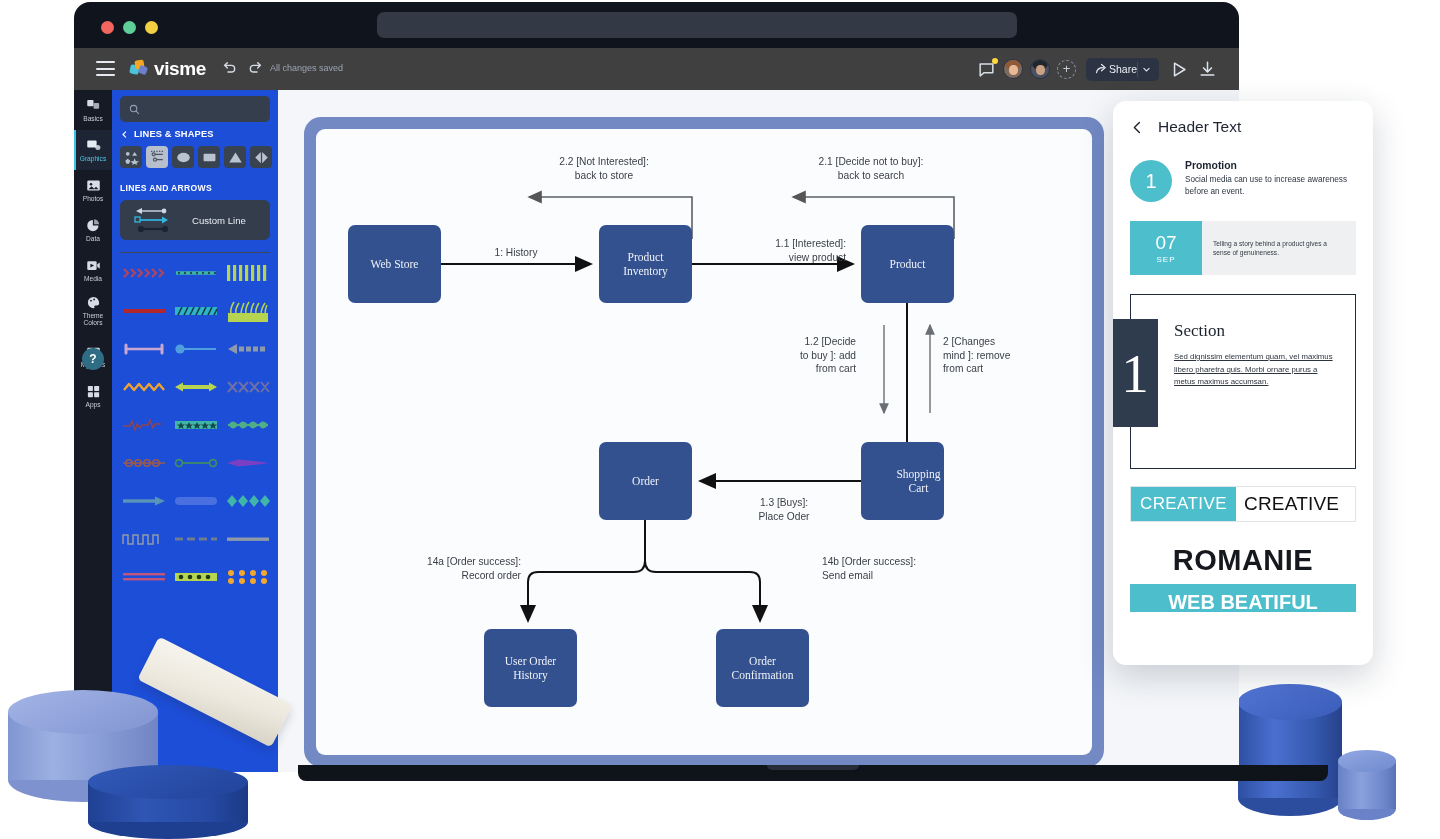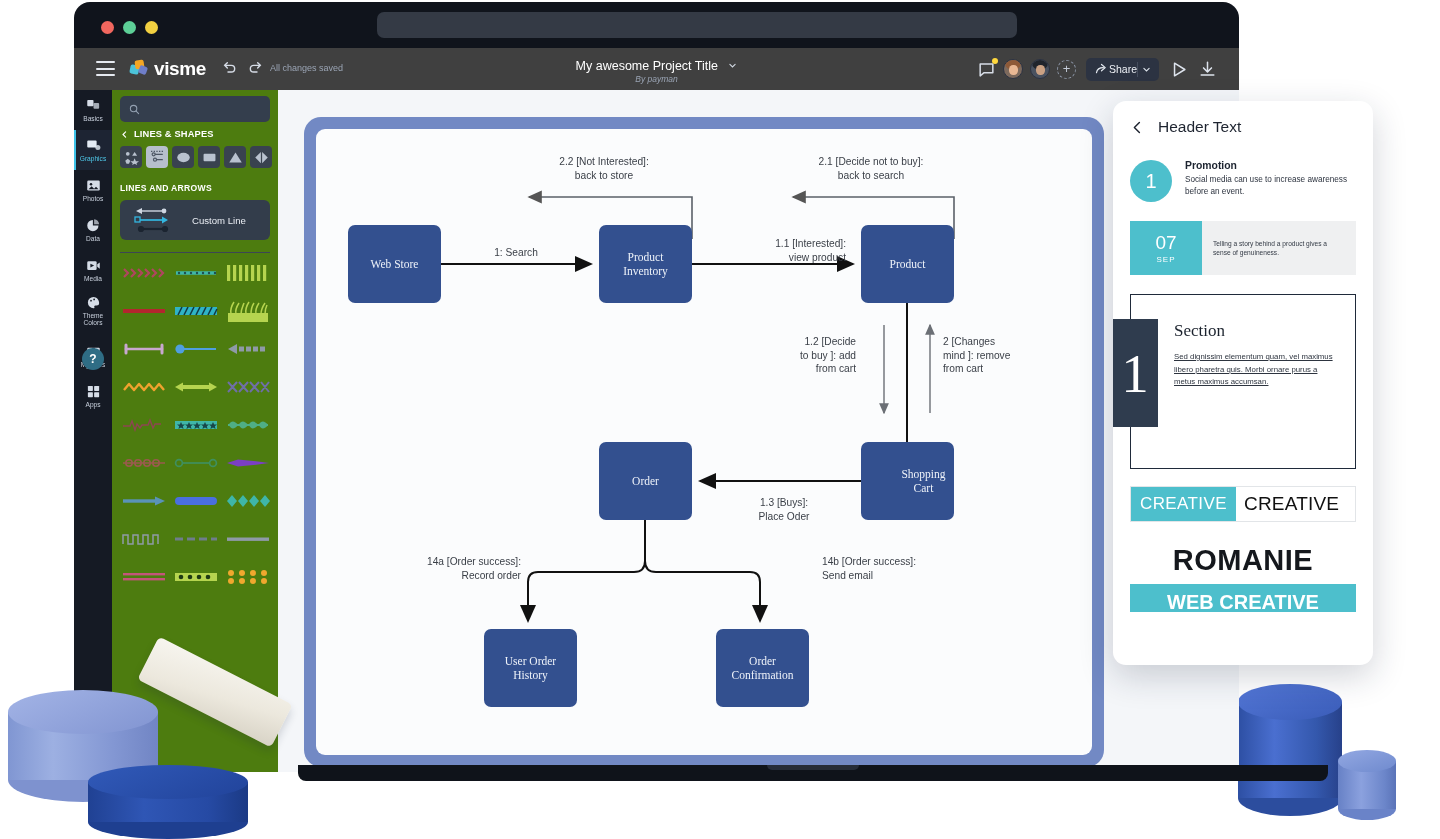--- a/index.html
+++ b/index.html
@@ -82,21 +82,21 @@
     align-items:center; justify-content:center; cursor:pointer; gap:2px; }
   .rail-item.active { background:#1d2433; }
   .rail-item.active::before { content:""; position:absolute; left:0; top:0; bottom:0; width:2px; background:#3dc2e8; }
   .rail-ico { width:17px; height:15px; }
   .rail-lbl { color:#c8d0dc; font-size:6.6px; text-align:center; line-height:7px; }
   .rail-item.active .rail-lbl { color:#4fc9ea; }
   .help-fab { position:absolute; left:8px; top:258px; width:22px; height:22px; border-radius:50%;
     background:#2f6d85; color:#fff; font-size:12px; font-weight:700; text-align:center; line-height:22px; cursor:pointer; }
 
   
-  .panel { position:absolute; left:38px; top:88px; width:166px; bottom:0; background:#4d7c0f; }
+  .panel { position:absolute; left:38px; top:88px; width:166px; bottom:0; background:#1d4ed8; }
   .search-box { position:absolute; left:8px; top:6px; width:150px; height:26px;
     background:#343e4d; border-radius:5px; display:flex; align-items:center; padding:0 9px; gap:6px; cursor:text; }
   .search-ph { color:#93a0b1; font-size:9px; }
   .crumb { position:absolute; left:8px; top:39px; display:flex; align-items:center; gap:5px; cursor:pointer; }
   .crumb-txt { color:#fff; font-size:9.3px; font-weight:700; letter-spacing:0.15px; }
 
   .shape-tabs { position:absolute; left:8px; top:56px; display:flex; gap:4px; }
   .shape-tab { width:22px; height:22px; border-radius:4px; background:#39424f;
     display:flex; align-items:center; justify-content:center; cursor:pointer; }
   .shape-tab.sel { background:#b7bfcc; }
@@ -231,29 +231,20 @@
           <path d="M5 8h9a5 5 0 0 1 0 10h-5"></path>
             <polyline points="8,4 4,8 8,12"></polyline>
         </svg>
         <svg class="ur" viewBox="0 0 24 24" fill="none" stroke="#d6dce6" stroke-width="2.1" stroke-linecap="round">
           <path d="M19 8h-9a5 5 0 0 0 0 10h5"></path>
             <polyline points="16,4 20,8 16,12"></polyline>
         </svg>
       </div>
       <div class="saved-text">All changes saved</div>
 
-      <div class="doc-title-wrap">
-        <div>
-          <span class="doc-title">My awesome Project Title</span>
-          <svg class="doc-caret" width="9" height="9" viewBox="0 0 24 24" fill="none" stroke="#cfd6e0" stroke-width="3" stroke-linecap="round">
-            <polyline points="5,9 12,16 19,9"></polyline>
-          </svg>
-        </div>
-        <div class="doc-sub">By payman</div>
-      </div>
 
       <div class="hdr-right">
         <div class="cmt-icon">
           <svg width="19" height="19" viewBox="0 0 24 24" fill="none" stroke="#d6dce6" stroke-width="1.9">
             <path d="M4 5h16v11H9l-5 4z" stroke-linejoin="round"></path>
           </svg>
           <span class="cmt-badge"></span>
         </div>
         <div class="avatar a1">
           <span class="av-hair"></span>
@@ -700,31 +691,31 @@
             </g>
           </svg>
 
           <div class="node" style="left:32px; top:96px; width:93px; height:78px;">Web Store</div>
 
           <div class="node" style="left:283px; top:96px; width:93px; height:78px; white-space:pre-line;">Product
 Inventory</div>
 
           <div class="node" style="left:545px; top:96px; width:93px; height:78px;">Product</div>
 
-          <div class="node" style="left:545px; top:313px; width:93px; height:78px;padding-left:32px;">Shopping Cart</div>
+          <div class="node" style="left:545px; top:313px; width:83px; height:78px;padding-left:32px;">Shopping Cart</div>
 
           <div class="node" style="left:283px; top:313px; width:93px; height:78px;">Order</div>
 
           <div class="node" style="left:168px; top:500px; width:93px; height:78px; white-space:pre-line;">User Order
 History</div>
 
           <div class="node" style="left:400px; top:500px; width:93px; height:78px; white-space:pre-line;">Order
 Confirmation</div>
 
-          <div class="edge-lbl c" style="left:150px; top:117px; width:100px; white-space:pre-line;">1: Search</div>
+          <div class="edge-lbl c" style="left:150px; top:117px; width:100px; white-space:pre-line;">1: History</div>
 
           <div class="edge-lbl c" style="left:193px; top:26px; width:190px; white-space:pre-line;">2.2 [Not Interested]:
 back to store</div>
 
           <div class="edge-lbl r" style="left:384px; top:108px; width:146px; white-space:pre-line;">1.1 [Interested]:
 view product</div>
 
           <div class="edge-lbl c" style="left:455px; top:26px; width:200px; white-space:pre-line;">2.1 [Decide not to buy]:
 back to search</div>
 
@@ -787,21 +778,21 @@
           <div class="sc-text">Sed dignissim elementum quam, vel maximus libero pharetra quis. Morbi ornare purus a metus maximus accumsan.</div>
         </div>
       </div>
 
       <div class="beatiful-row">
         <div class="bf-a">CREATIVE</div>
         <div class="bf-b">CREATIVE</div>
       </div>
 
       <div class="romanie">ROMANIE</div>
-      <div class="webdev">WEB CREATIVE</div>
+      <div class="webdev">WEB BEATIFUL</div>
     </div>
   </div>
 
   <div class="cyl" style="left:8px; top:690px; width:150px; height:112px;">
     <div class="bot" style="top:68px; height:44px; background:#7e92cf;"></div>
     <div class="side" style="top:22px; height:68px; background:linear-gradient(90deg,#8096d2 0%,#9db0e2 30%,#8397d3 70%,#7185c4 100%);"></div>
     <div class="top" style="height:44px; background:linear-gradient(155deg,#a3b4e6,#8194d1);"></div>
   </div>
 
   <div class="slab" style="left:140px; top:668px; width:150px; height:48px; transform:rotate(27deg);

